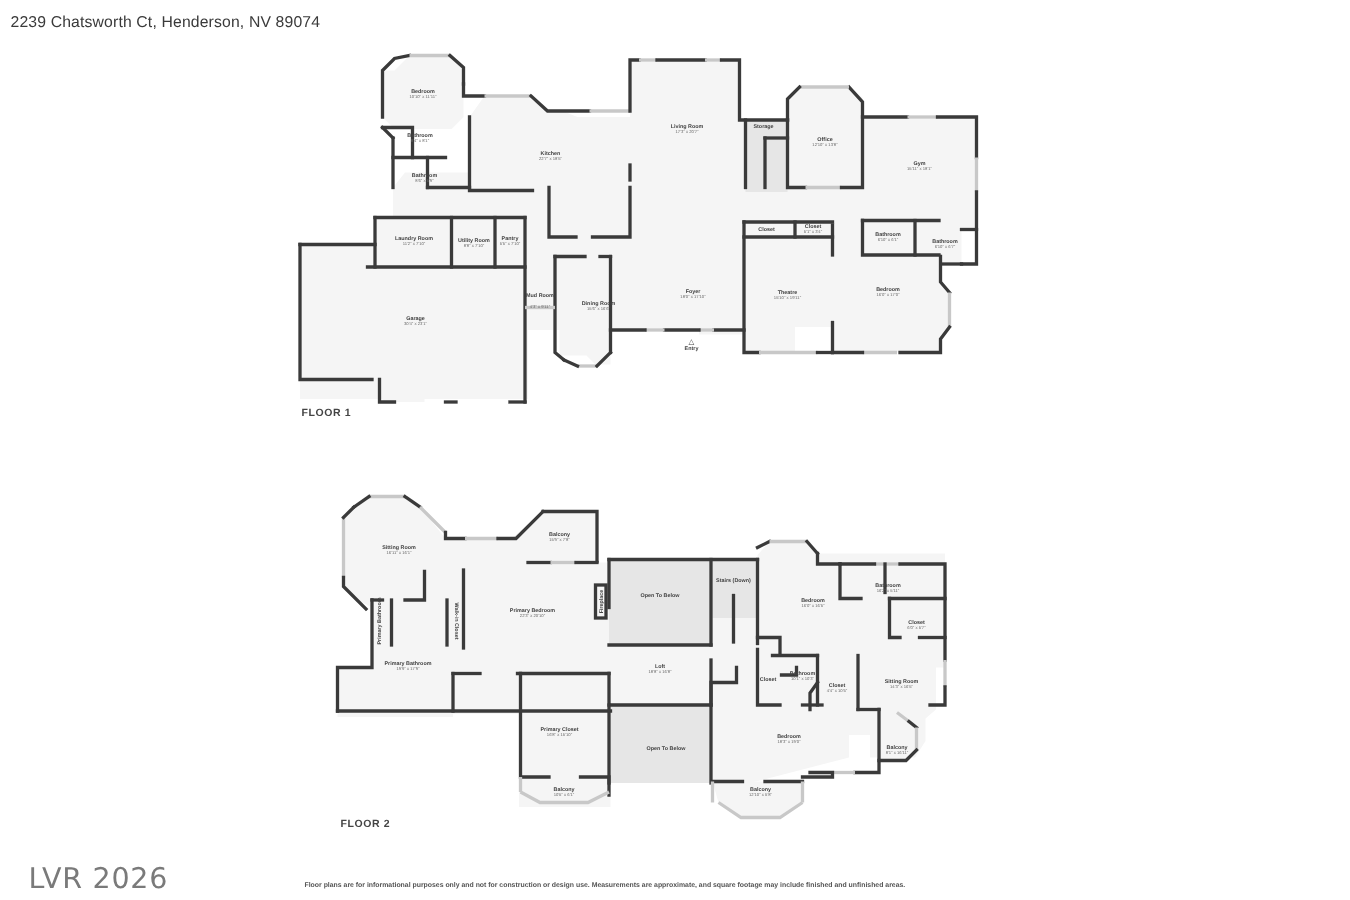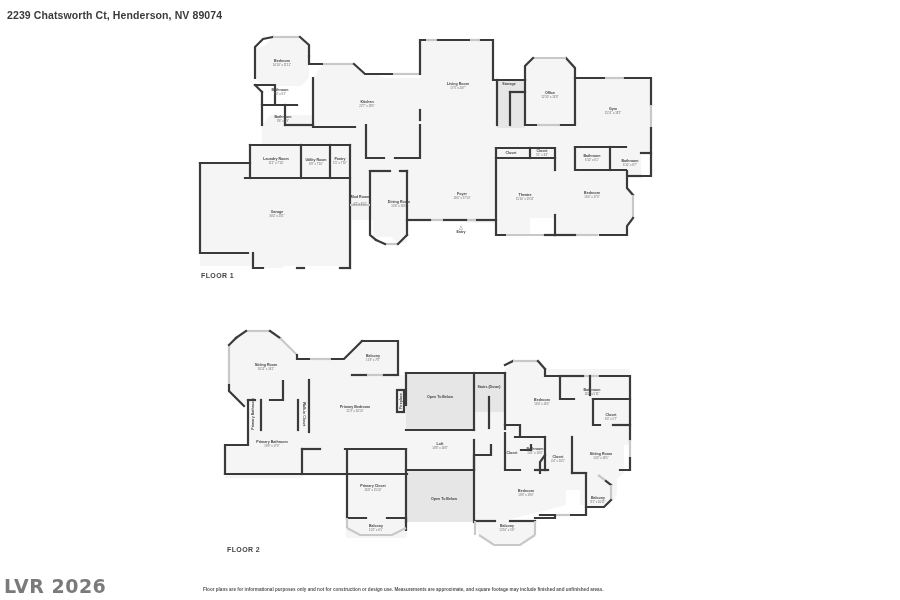--- a/index.html
+++ b/index.html
@@ -1,19 +1,19 @@
 <!DOCTYPE html>
 <html><head>
 <meta charset="utf-8">
 <style>
   html,body{margin:0;padding:0;background:#ffffff;}
   body{width:900px;height:600px;position:relative;overflow:hidden;font-family:"Liberation Sans","DejaVu Sans",sans-serif;color:#333;}
-  .title{position:absolute;left:7px;top:9px;font-size:10.5px;font-weight:bold;color:#3a3a3a;letter-spacing:0.1px;}
+  .title{position:absolute;left:7px;top:9px;font-size:10.5px;font-weight:normal;color:#3a3a3a;letter-spacing:0.1px;}
   .floor-label{position:absolute;font-size:7px;font-weight:bold;color:#444;letter-spacing:0.4px;}
-  .watermark{position:absolute;left:4px;top:575px;font-size:19px;color:#7a7a7a;letter-spacing:0.5px;font-family:"DejaVu Sans",sans-serif;font-weight:bold;}
+  .watermark{position:absolute;left:19px;top:575px;font-size:19px;color:#7a7a7a;letter-spacing:0.5px;font-family:"DejaVu Sans",sans-serif;font-weight:normal;}
   .disclaimer{position:absolute;left:203px;top:587px;font-size:4.6px;font-weight:bold;color:#555;white-space:nowrap;}
   svg.plan{position:absolute;left:0;top:0;width:900px;height:600px;}
   .wall{stroke:#3a3a3a;stroke-width:2.2;fill:none;stroke-linecap:square;}
   .win{stroke:#c8c8c8;stroke-width:2.2;fill:none;}
   .room{fill:#f5f5f5;}
   .shade{fill:#e6e6e6;}
   .rl{font-size:3.6px;fill:#444;text-anchor:middle;font-weight:bold;}
   .rd{font-size:2.8px;fill:#666;text-anchor:middle;}
 </style>
 </head>

